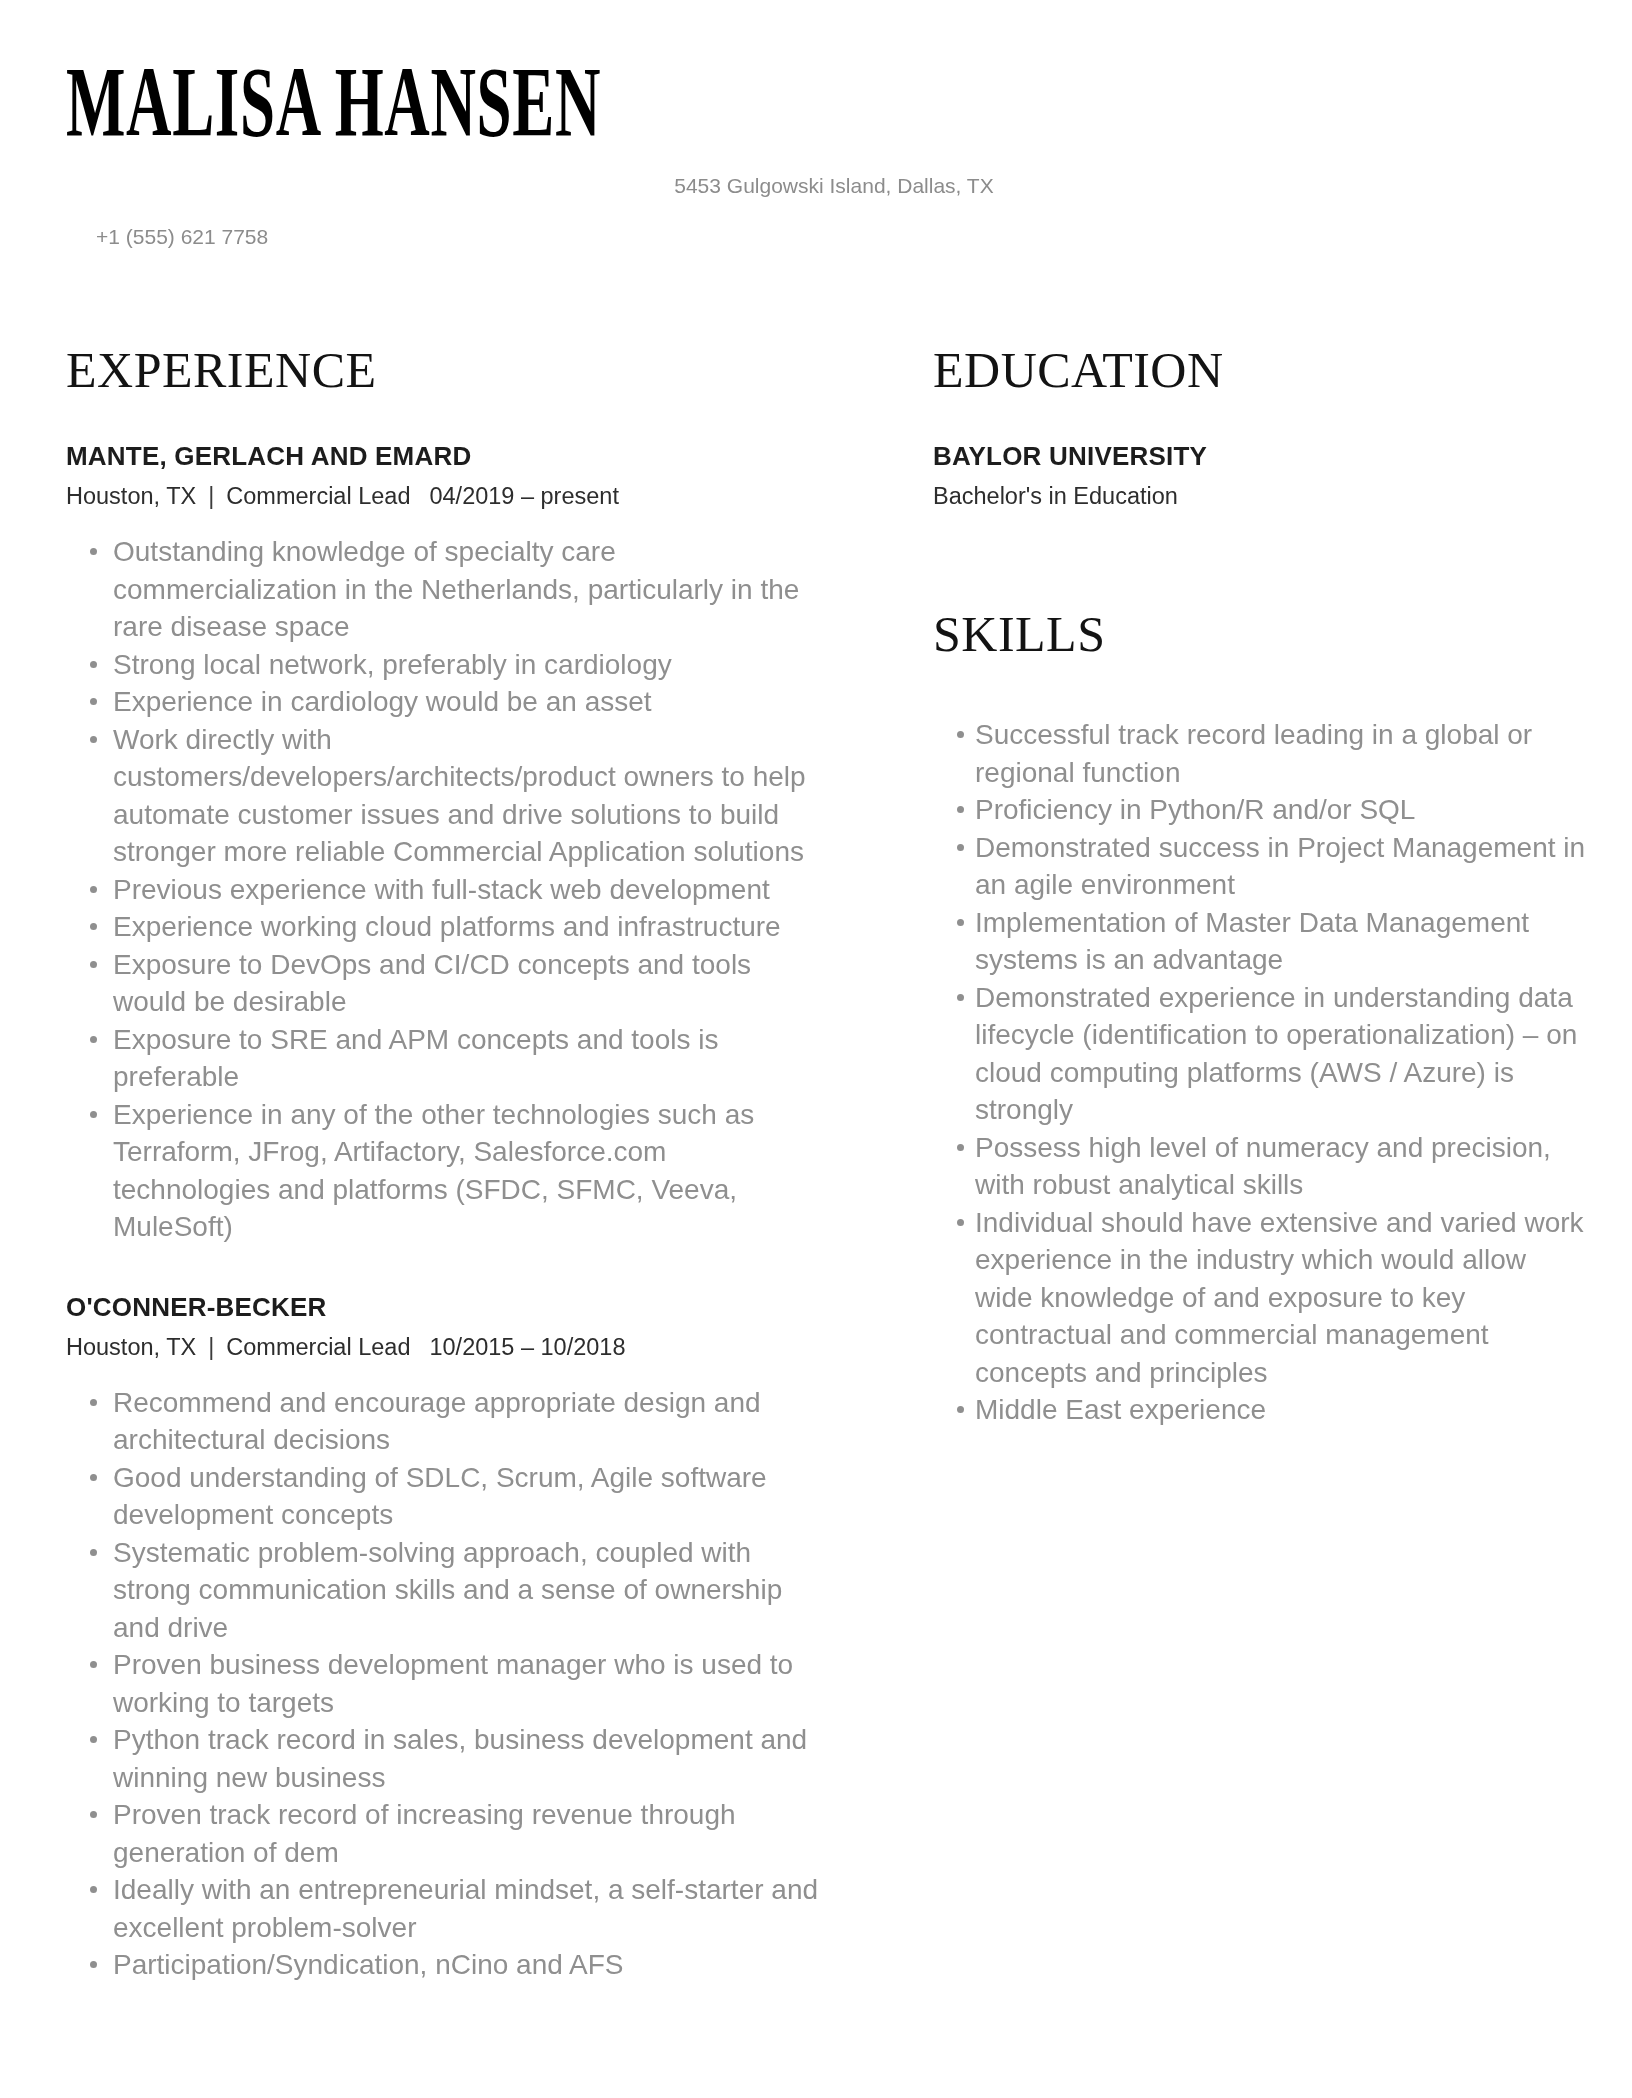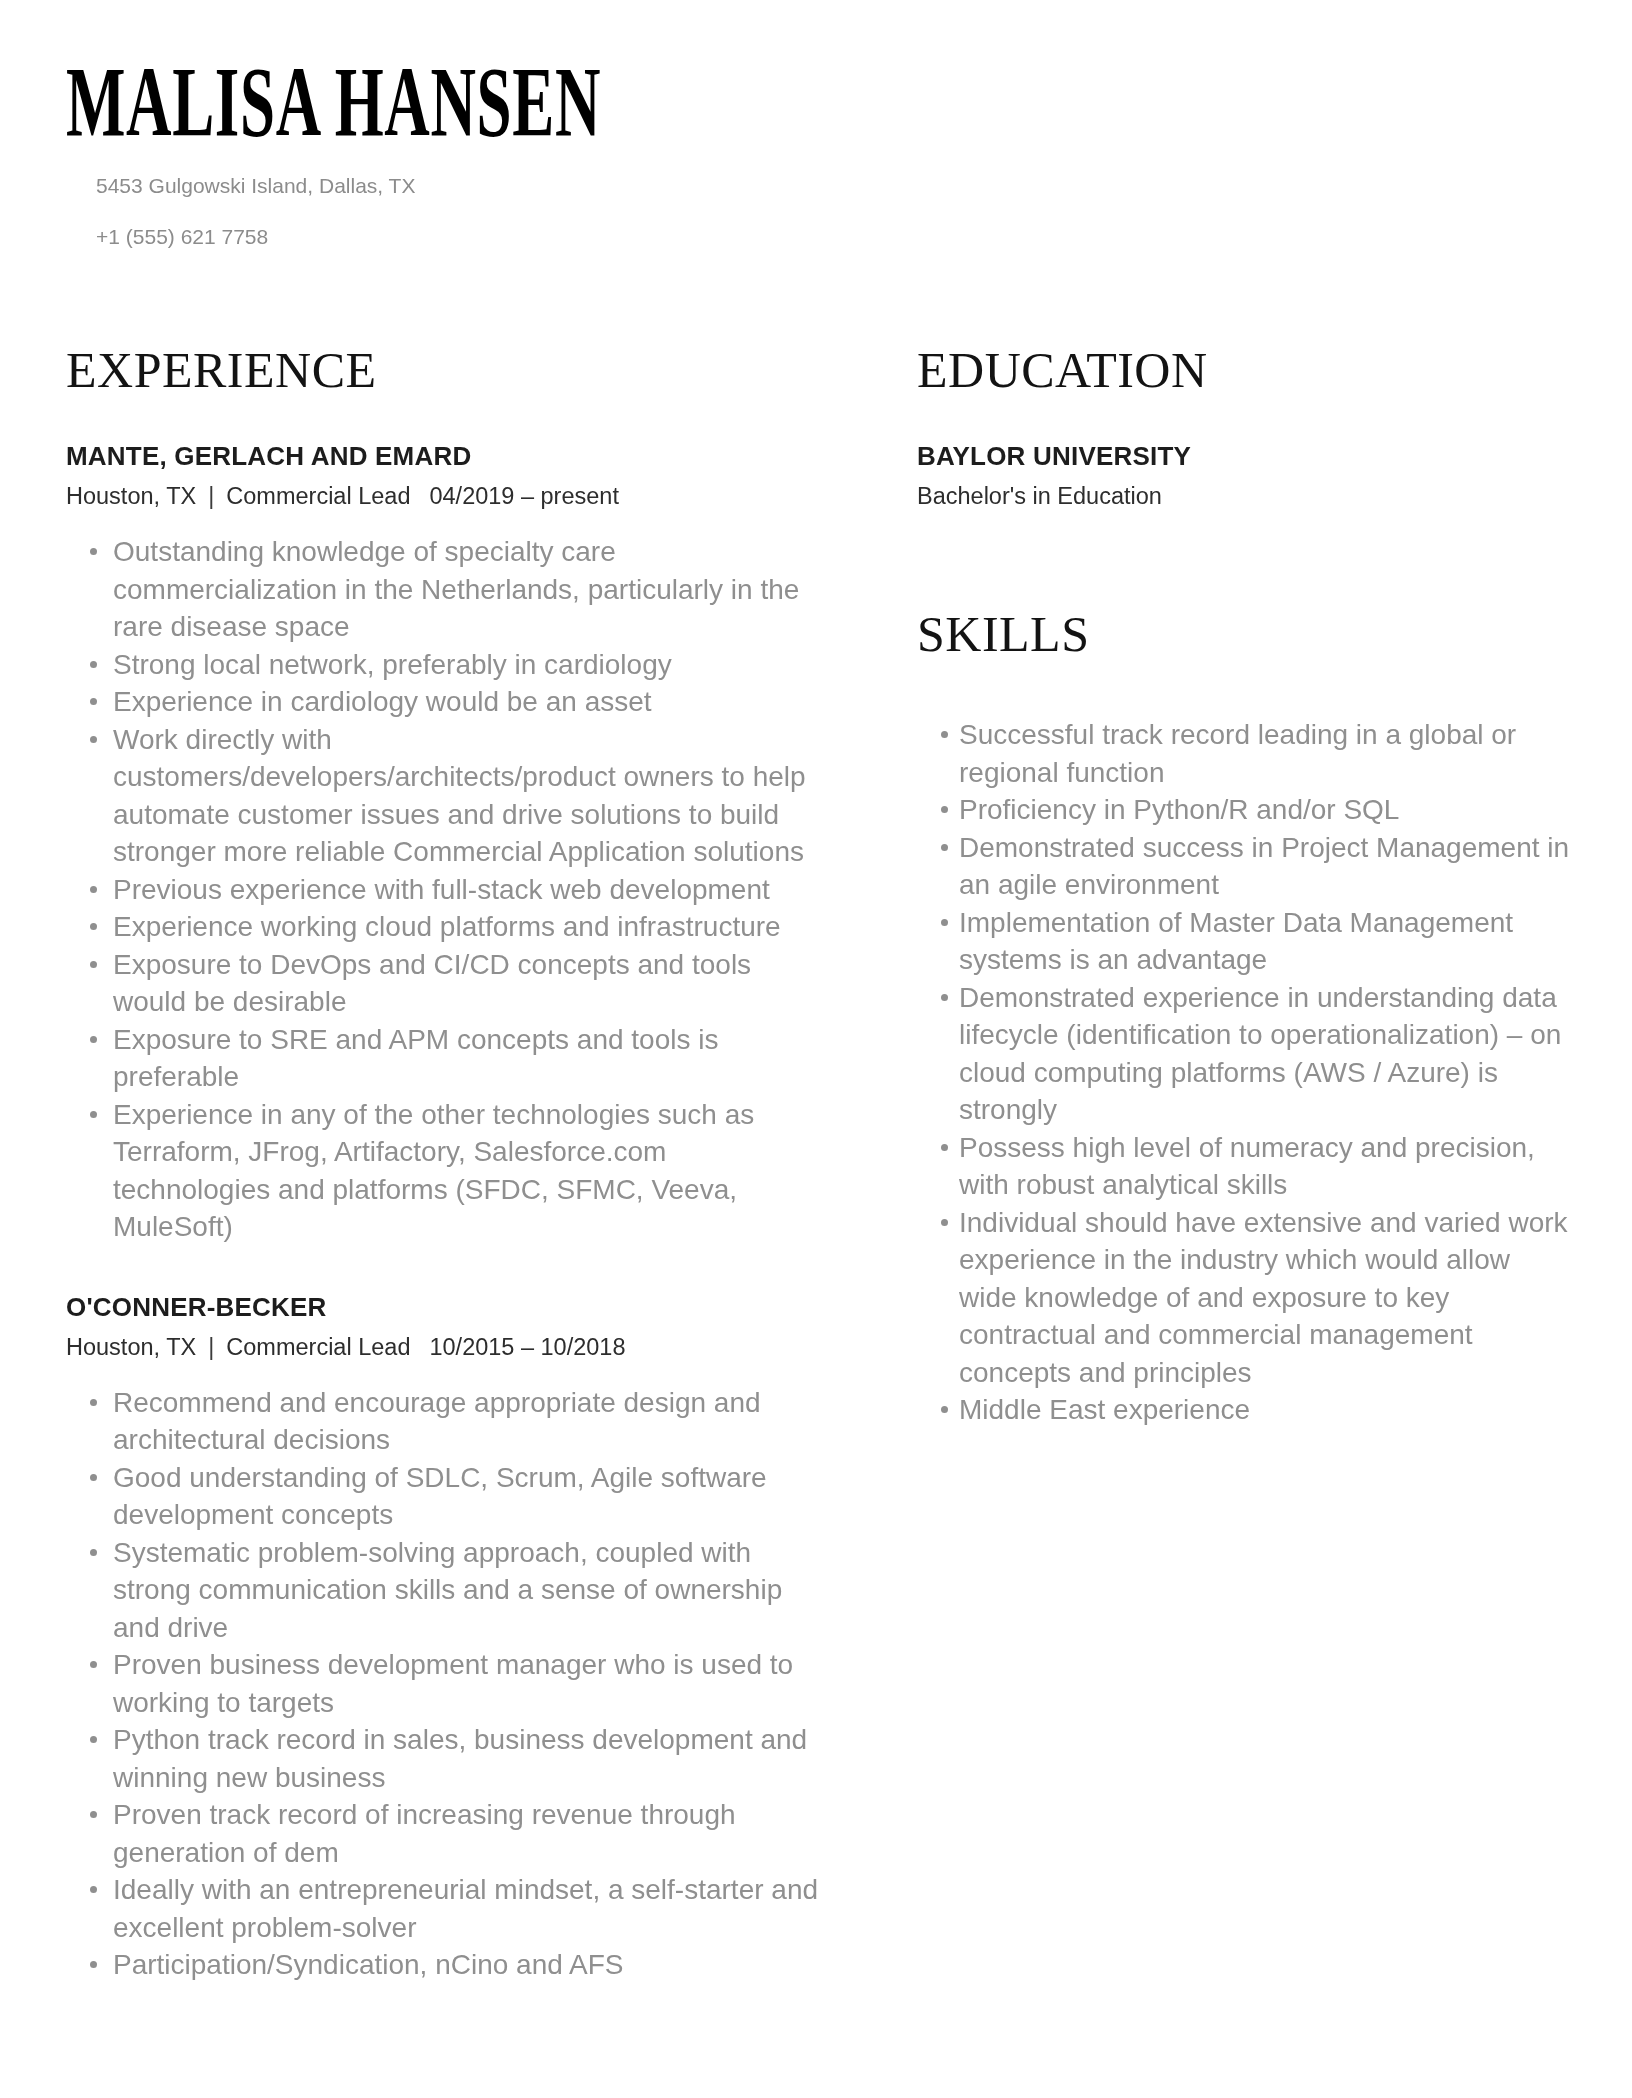--- a/index.html
+++ b/index.html
@@ -32,27 +32,28 @@
     color: #000000;
     white-space: nowrap;
     transform: scaleX(0.63);
     transform-origin: 0 0;
   }
   .contact {
     margin-left: 30px;
     font-size: 21px;
     color: #8c8c8c;
   }
-  .contact .address { margin-top: 22px; }
+  .contact .address { margin-top: 22px; text-align: center; }
   .contact .phone   { margin-top: 27px; }
 
   
   .columns {
     display: flex;
     margin-top: 96px;
+    gap: 16px;
   }
   .col-left  { width: 800px; margin-right: 51px; flex: none; }
   .col-right { width: 655px; flex: none; }
 
   .section-title {
     margin: 0;
     font-family: "Liberation Serif", serif;
     font-weight: 400;
     font-size: 50px;
     line-height: 50px;

